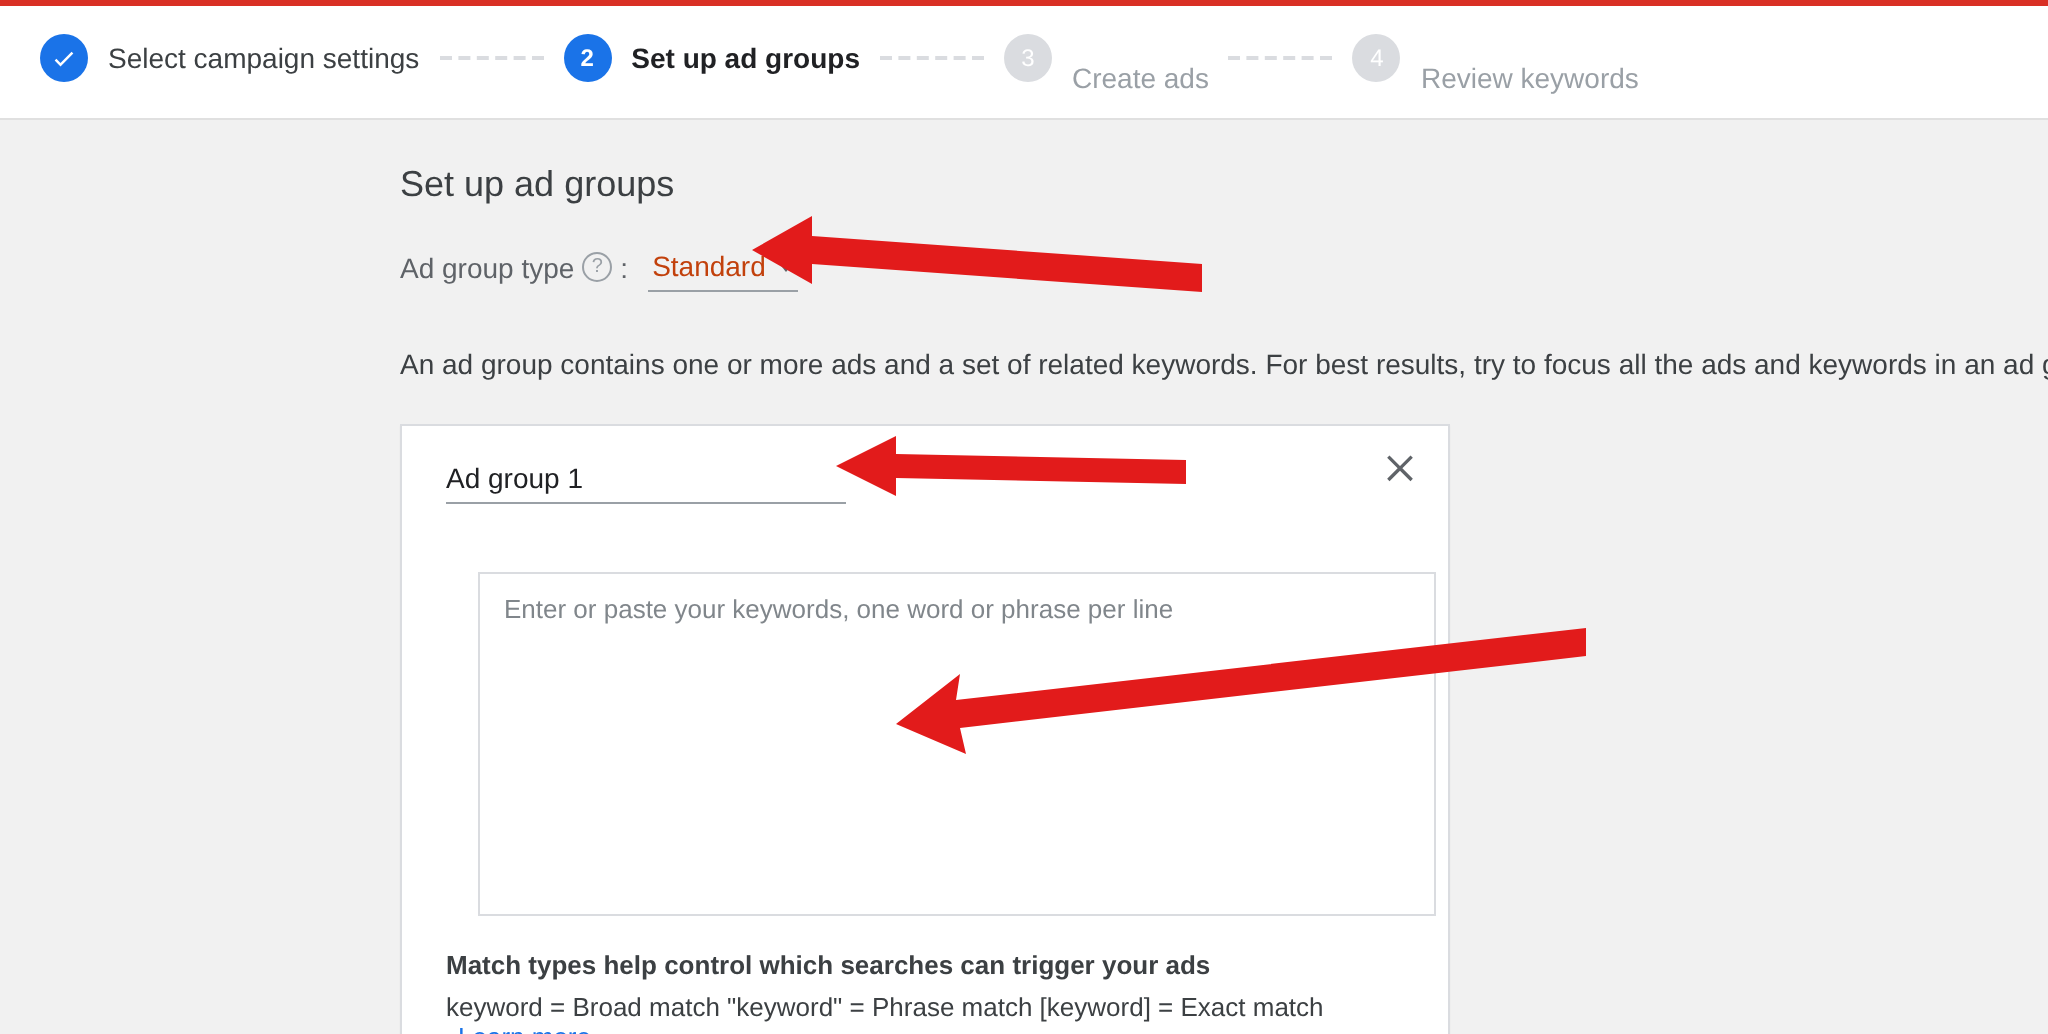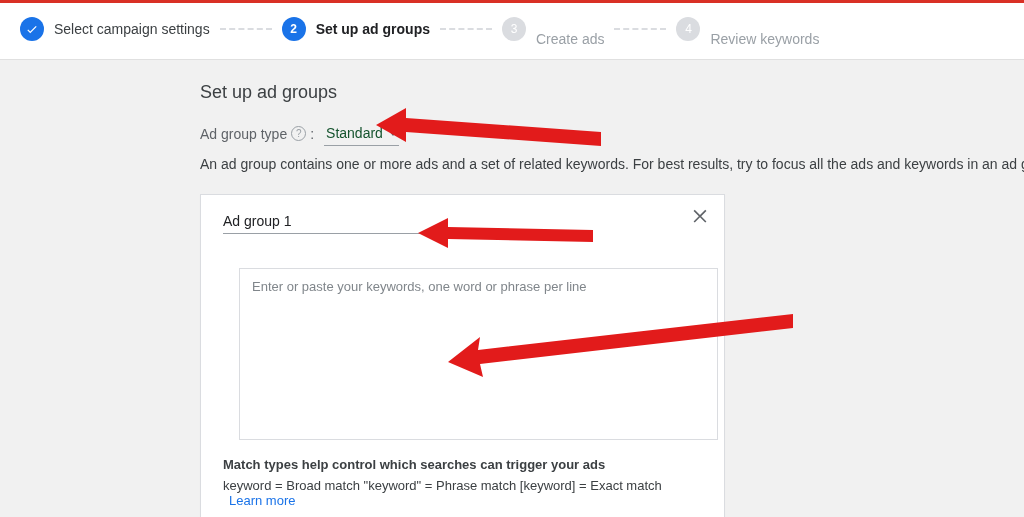--- a/index.html
+++ b/index.html
@@ -55,42 +55,42 @@
   }
   .page-title {
     font-size: 18px;
     color: #3c4043;
     margin: 0 0 18px 0;
     font-weight: 400;
   }
   .row {
     display: flex;
     align-items: center;
-    margin-bottom: 10px;
+    margin-bottom: 28px;
     color: #5f6368;
   }
   .help-circle {
     display: inline-flex;
     align-items: center;
     justify-content: center;
     width: 15px;
     height: 15px;
     border: 1px solid #9aa0a6;
     border-radius: 50%;
     font-size: 10px;
     color: #9aa0a6;
     margin: 0 4px;
   }
   .dropdown {
     margin-left: 10px;
     padding: 4px 2px;
     border-bottom: 1px solid #9aa0a6;
     display: inline-flex;
     align-items: center;
-    color: #14532d;
+    color: #c2410c;
     cursor: pointer;
     justify-content: center;
   }
   .dd-caret {
     margin-left: 6px;
     border-left: 4px solid transparent;
     border-right: 4px solid transparent;
     border-top: 5px solid #5f6368;
   }
   .desc {

